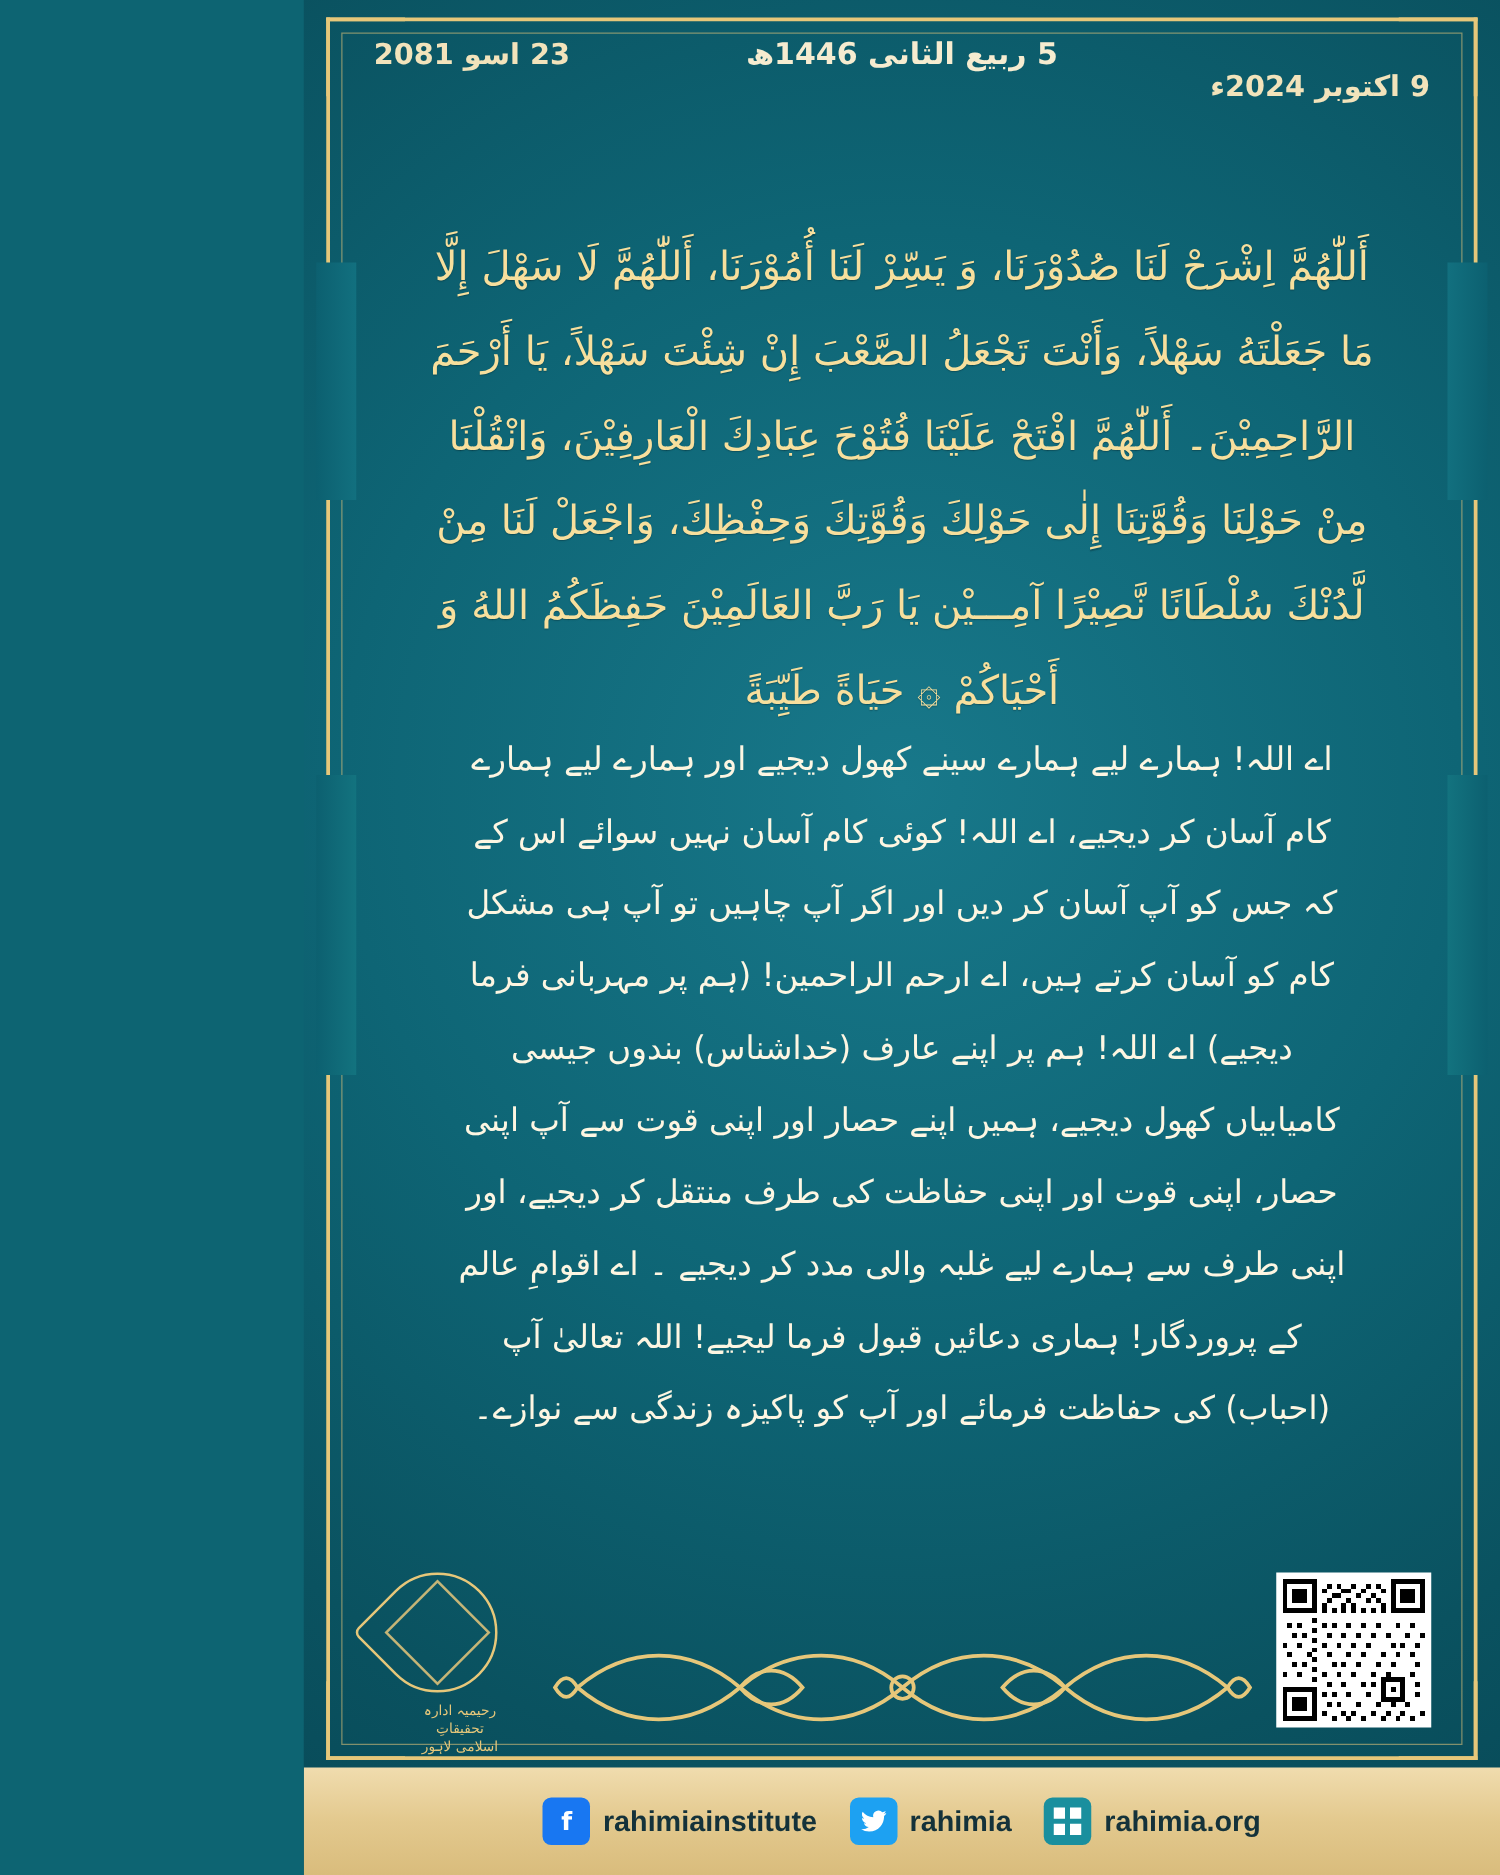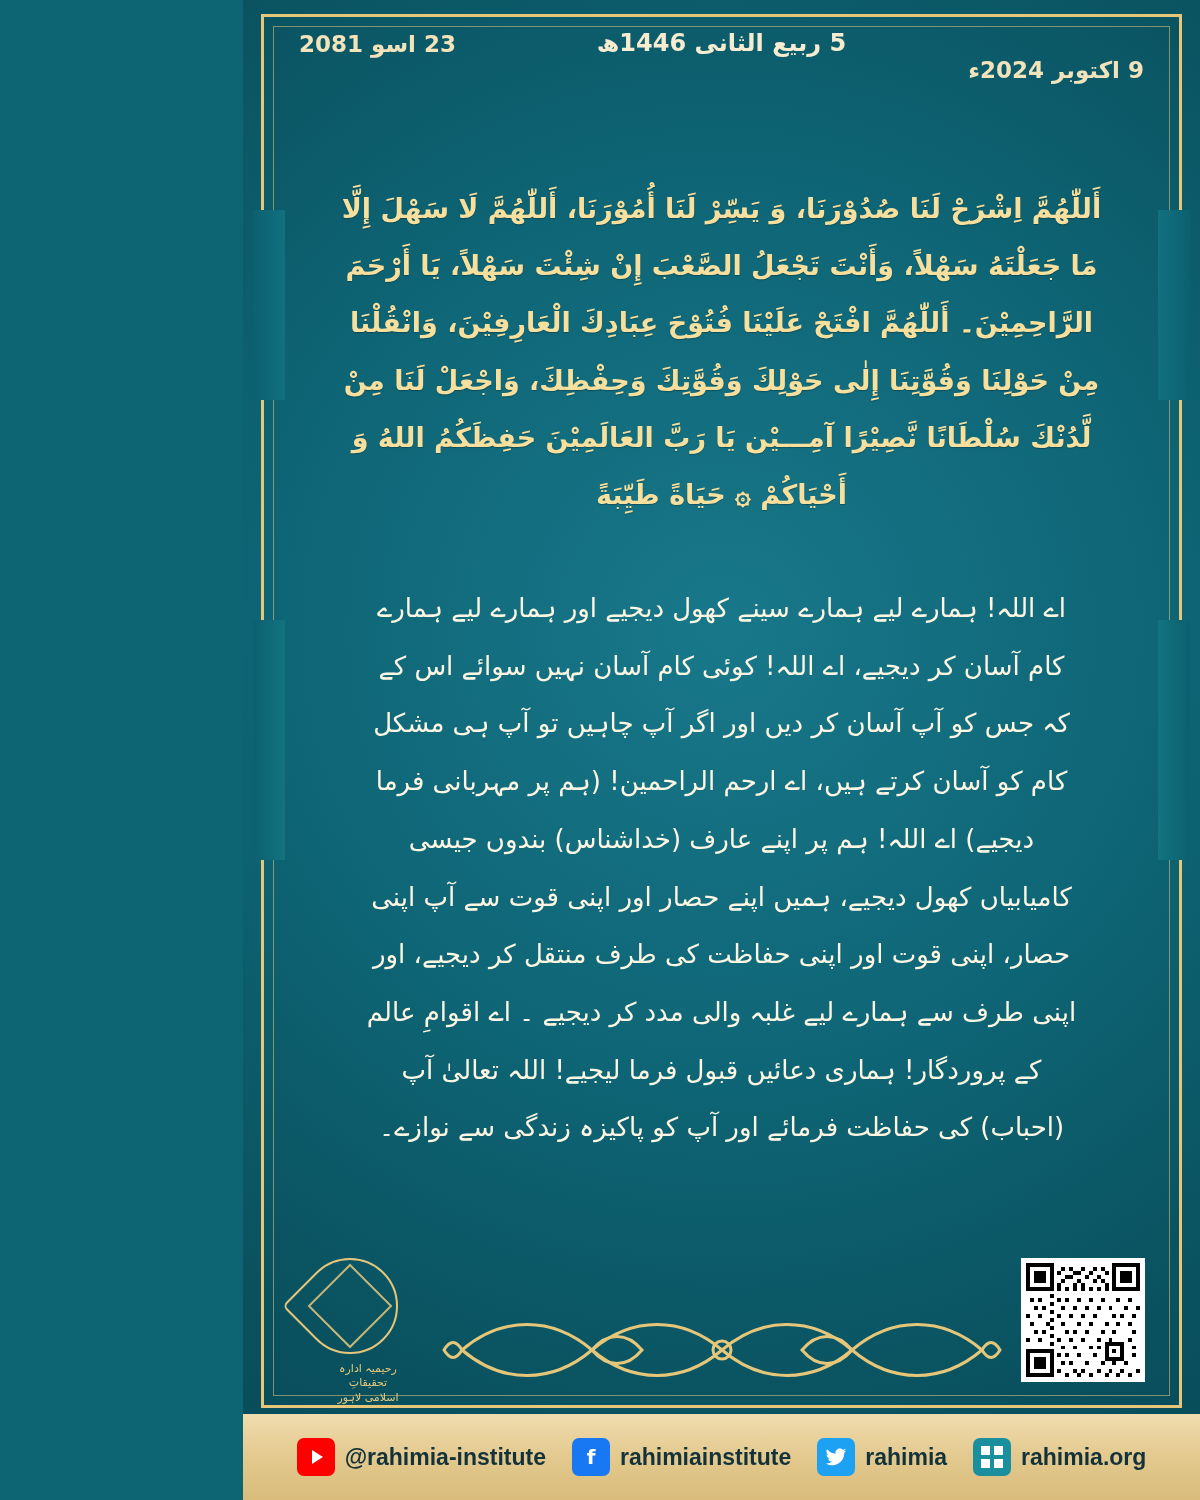--- a/index.html
+++ b/index.html
@@ -99,23 +99,23 @@
   }
 
   
   .arabic {
     position: absolute;
     top: 180px;
     left: 90px;
     right: 90px;
     text-align: center;
     color: #f7df9d;
-    font-size: 27px;
+    font-size: 32px;
     line-height: 2.12;
-    font-weight: bold;
+    font-weight: normal;
     direction: rtl;
     text-shadow: 0 1px 1px rgba(0,0,0,0.25);
   }
 
   
   .urdu {
     position: absolute;
     top: 580px;
     left: 120px;
     right: 120px;
@@ -434,26 +434,20 @@
         <rect x="16" y="28" width="1" height="1"></rect>
           <rect x="20" y="28" width="1" height="1"></rect>
         <rect x="23" y="28" width="1" height="1"></rect>
           <rect x="26" y="28" width="1" height="1"></rect>
       </g>
     </svg>
   </div>
 
   <div class="footer">
 
-    <div class="social">
-      <div class="badge b-youtube">
-          <div class="tri"></div>
-        </div>
-      <div class="handle">@rahimia-institute</div>
-    </div>
 
     <div class="social">
       <div class="badge b-facebook">f</div>
       <div class="handle">rahimiainstitute</div>
     </div>
 
     <div class="social">
       <div class="badge b-twitter">
         <svg width="22" height="22" viewBox="0 0 24 24" fill="#fff">
             <path d="M23 4.9c-.8.4-1.7.6-2.6.8 1-.6 1.7-1.5 2-2.6-.9.5-1.9.9-2.9 1.1a4.6 4.6 0 0 0-7.9 4.2A13 13 0 0 1 2.3 3.6a4.6 4.6 0 0 0 1.4 6.1c-.7 0-1.4-.2-2-.5 0 2.2 1.6 4.1 3.7 4.5-.6.2-1.3.2-2 .1a4.6 4.6 0 0 0 4.3 3.2A9.2 9.2 0 0 1 1 19a13 13 0 0 0 7 2c8.4 0 13-7 13-13v-.6c.9-.6 1.6-1.4 2-2.5z"></path>

